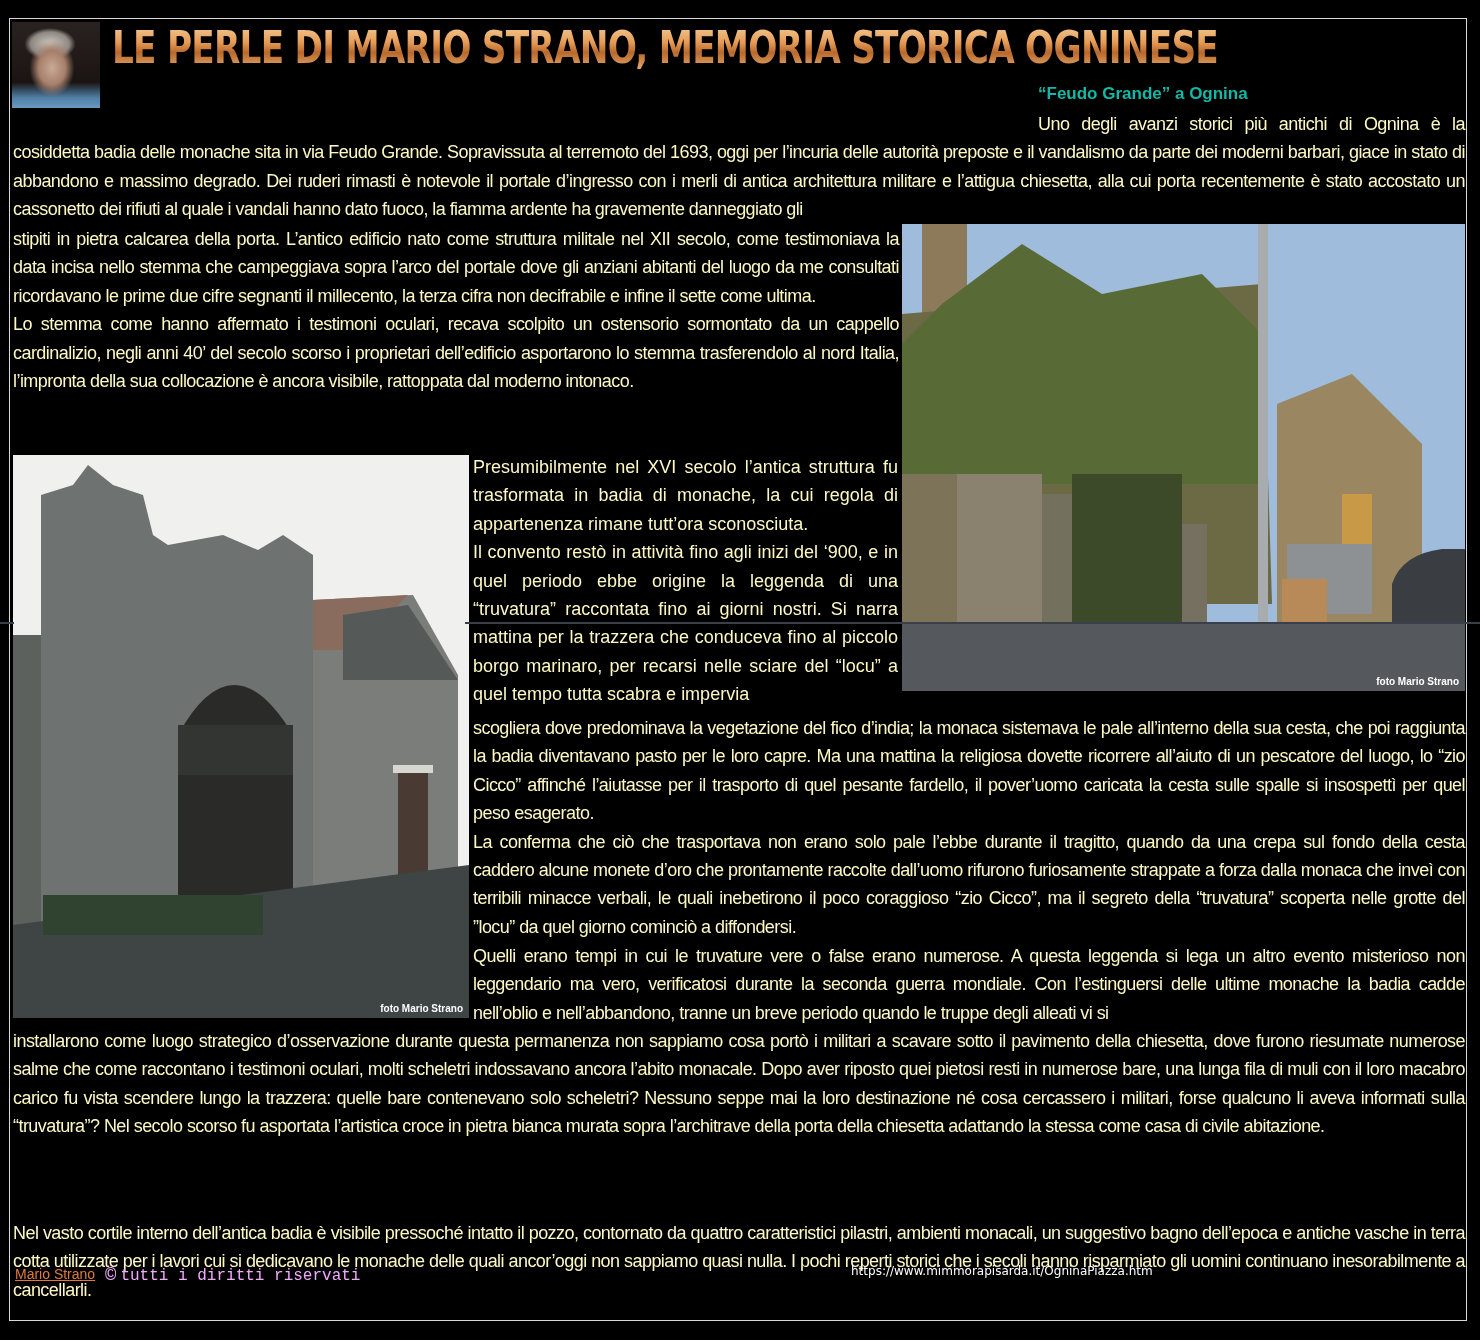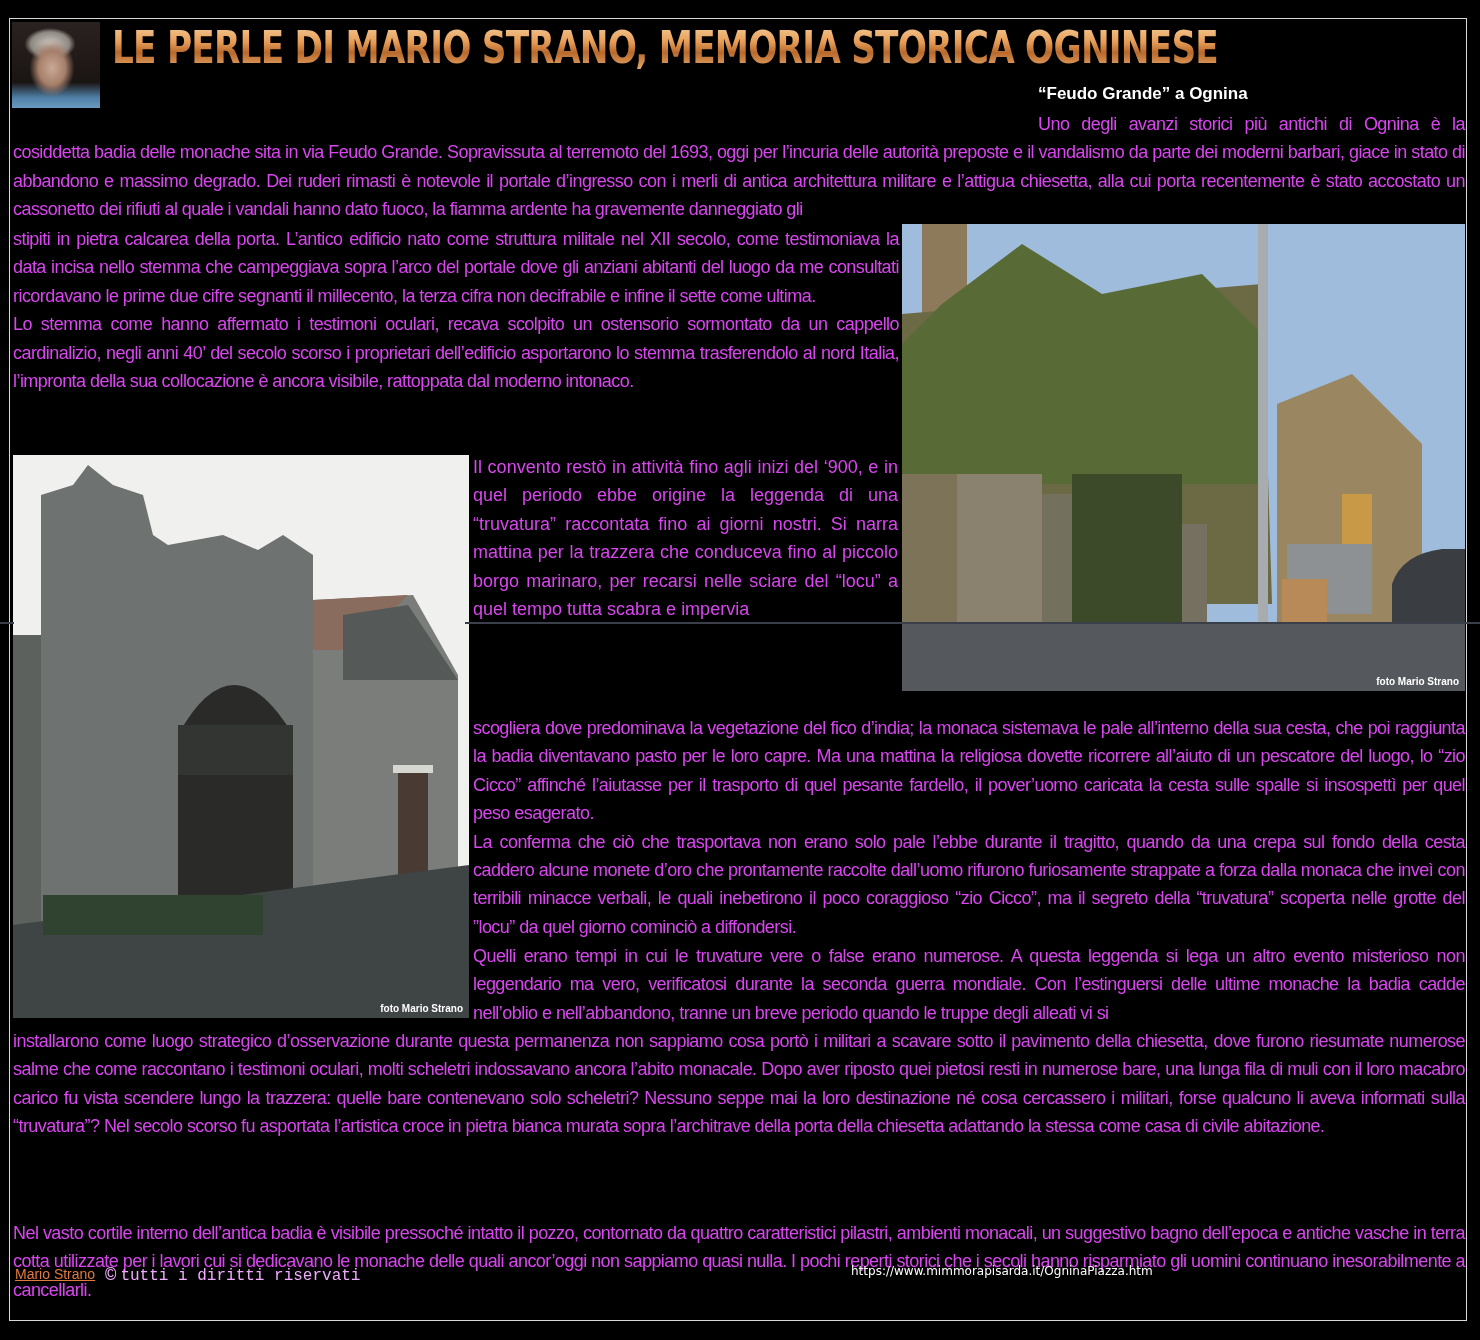--- a/index.html
+++ b/index.html
@@ -27,25 +27,25 @@
   }
   .banner-title {
     margin-left: 12px; font-family: "DejaVu Sans", sans-serif; font-weight: bold;
     font-size: 44px; letter-spacing: -1px; transform: scaleX(0.78); transform-origin: left center;
     white-space: nowrap;
     background: linear-gradient(180deg, #f6d3a1 0%, #e59b55 40%, #b8692c 60%, #f0b676 100%);
     -webkit-background-clip: text; background-clip: text; color: transparent;
     text-shadow: none;
   }
   .heading {
-    position: absolute; left: 1038px; top: 84px; color: #ffffff; font-weight: bold;
+    position: absolute; left: 1038px; top: 84px; color: #14b8a6; font-weight: bold;
     font-size: 17px;
   }
   .text {
-    color: #d946ef; font-size: 18px; line-height: 28.4px; text-align: justify;
+    color: #fef9c3; font-size: 18px; line-height: 28.4px; text-align: justify;
     font-family: "Liberation Sans", sans-serif;
   }
   .p1 { position: absolute; left: 13px; top: 110px; width: 1452px; }
   .p1 .indent { display: inline-block; width: 1025px; }
   .p2 { position: absolute; left: 13px; top: 225px; width: 886px; }
   .p3 { position: absolute; left: 473px; top: 453px; width: 425px; font-size: 18px; }
   .p4 { position: absolute; left: 473px; top: 714px; width: 992px; }
   .p5 { position: absolute; left: 473px; top: 942px; width: 992px; }
   .p6 { position: absolute; left: 13px; top: 1027px; width: 1452px; }
   .p7 { position: absolute; left: 13px; top: 1175px; width: 1452px; margin-top: 44px; }
@@ -132,20 +132,21 @@
     <polygon points="0,470 456,410 456,563 0,563" fill="#3f4444"></polygon>
     <rect x="30" y="440" width="220" height="40" fill="#2f4330"></rect>
   </svg>
   <div class="credit">foto Mario Strano</div>
 </div>
 
 <div class="hline" style="left:0;width:14px;"></div>
 <div class="hline" style="left:465px;width:1015px;"></div>
 
 <div class="text p3">
+  <div>Presumibilmente nel XVI secolo l’antica struttura fu trasformata in badia di monache, la cui regola di appartenenza rimane tutt’ora sconosciuta.</div>
   <div>Il convento restò in attività fino agli inizi del ‘900, e in quel periodo ebbe origine la leggenda di una “truvatura” raccontata fino ai giorni nostri. Si narra mattina per la trazzera che conduceva fino al piccolo borgo marinaro, per recarsi nelle sciare del “locu” a quel tempo tutta scabra e impervia</div>
 </div>
 
 <div class="text cond p4">
   <div>scogliera dove predominava la vegetazione del fico d’india; la monaca sistemava le pale all’interno della sua cesta, che poi raggiunta la badia diventavano pasto per le loro capre. Ma una mattina la religiosa dovette ricorrere all’aiuto di un pescatore del luogo, lo “zio Cicco” affinché l’aiutasse per il trasporto di quel pesante fardello, il pover’uomo caricata la cesta sulle spalle si insospettì per quel peso esagerato.</div>
   <div>La conferma che ciò che trasportava non erano solo pale l’ebbe durante il tragitto, quando da una crepa sul fondo della cesta caddero alcune monete d’oro che prontamente raccolte dall’uomo rifurono furiosamente strappate a forza dalla monaca che inveì con terribili minacce verbali, le quali inebetirono il poco coraggioso “zio Cicco”, ma il segreto della “truvatura” scoperta nelle grotte del ”locu” da quel giorno cominciò a diffondersi.</div>
 </div>
 
 <div class="text cond p5">Quelli erano tempi in cui le truvature vere o false erano numerose. A questa leggenda si lega un altro evento misterioso non leggendario ma vero, verificatosi durante la seconda guerra mondiale. Con l’estinguersi delle ultime monache la badia cadde nell’oblio e nell’abbandono, tranne un breve periodo quando le truppe degli alleati vi si</div>
 

